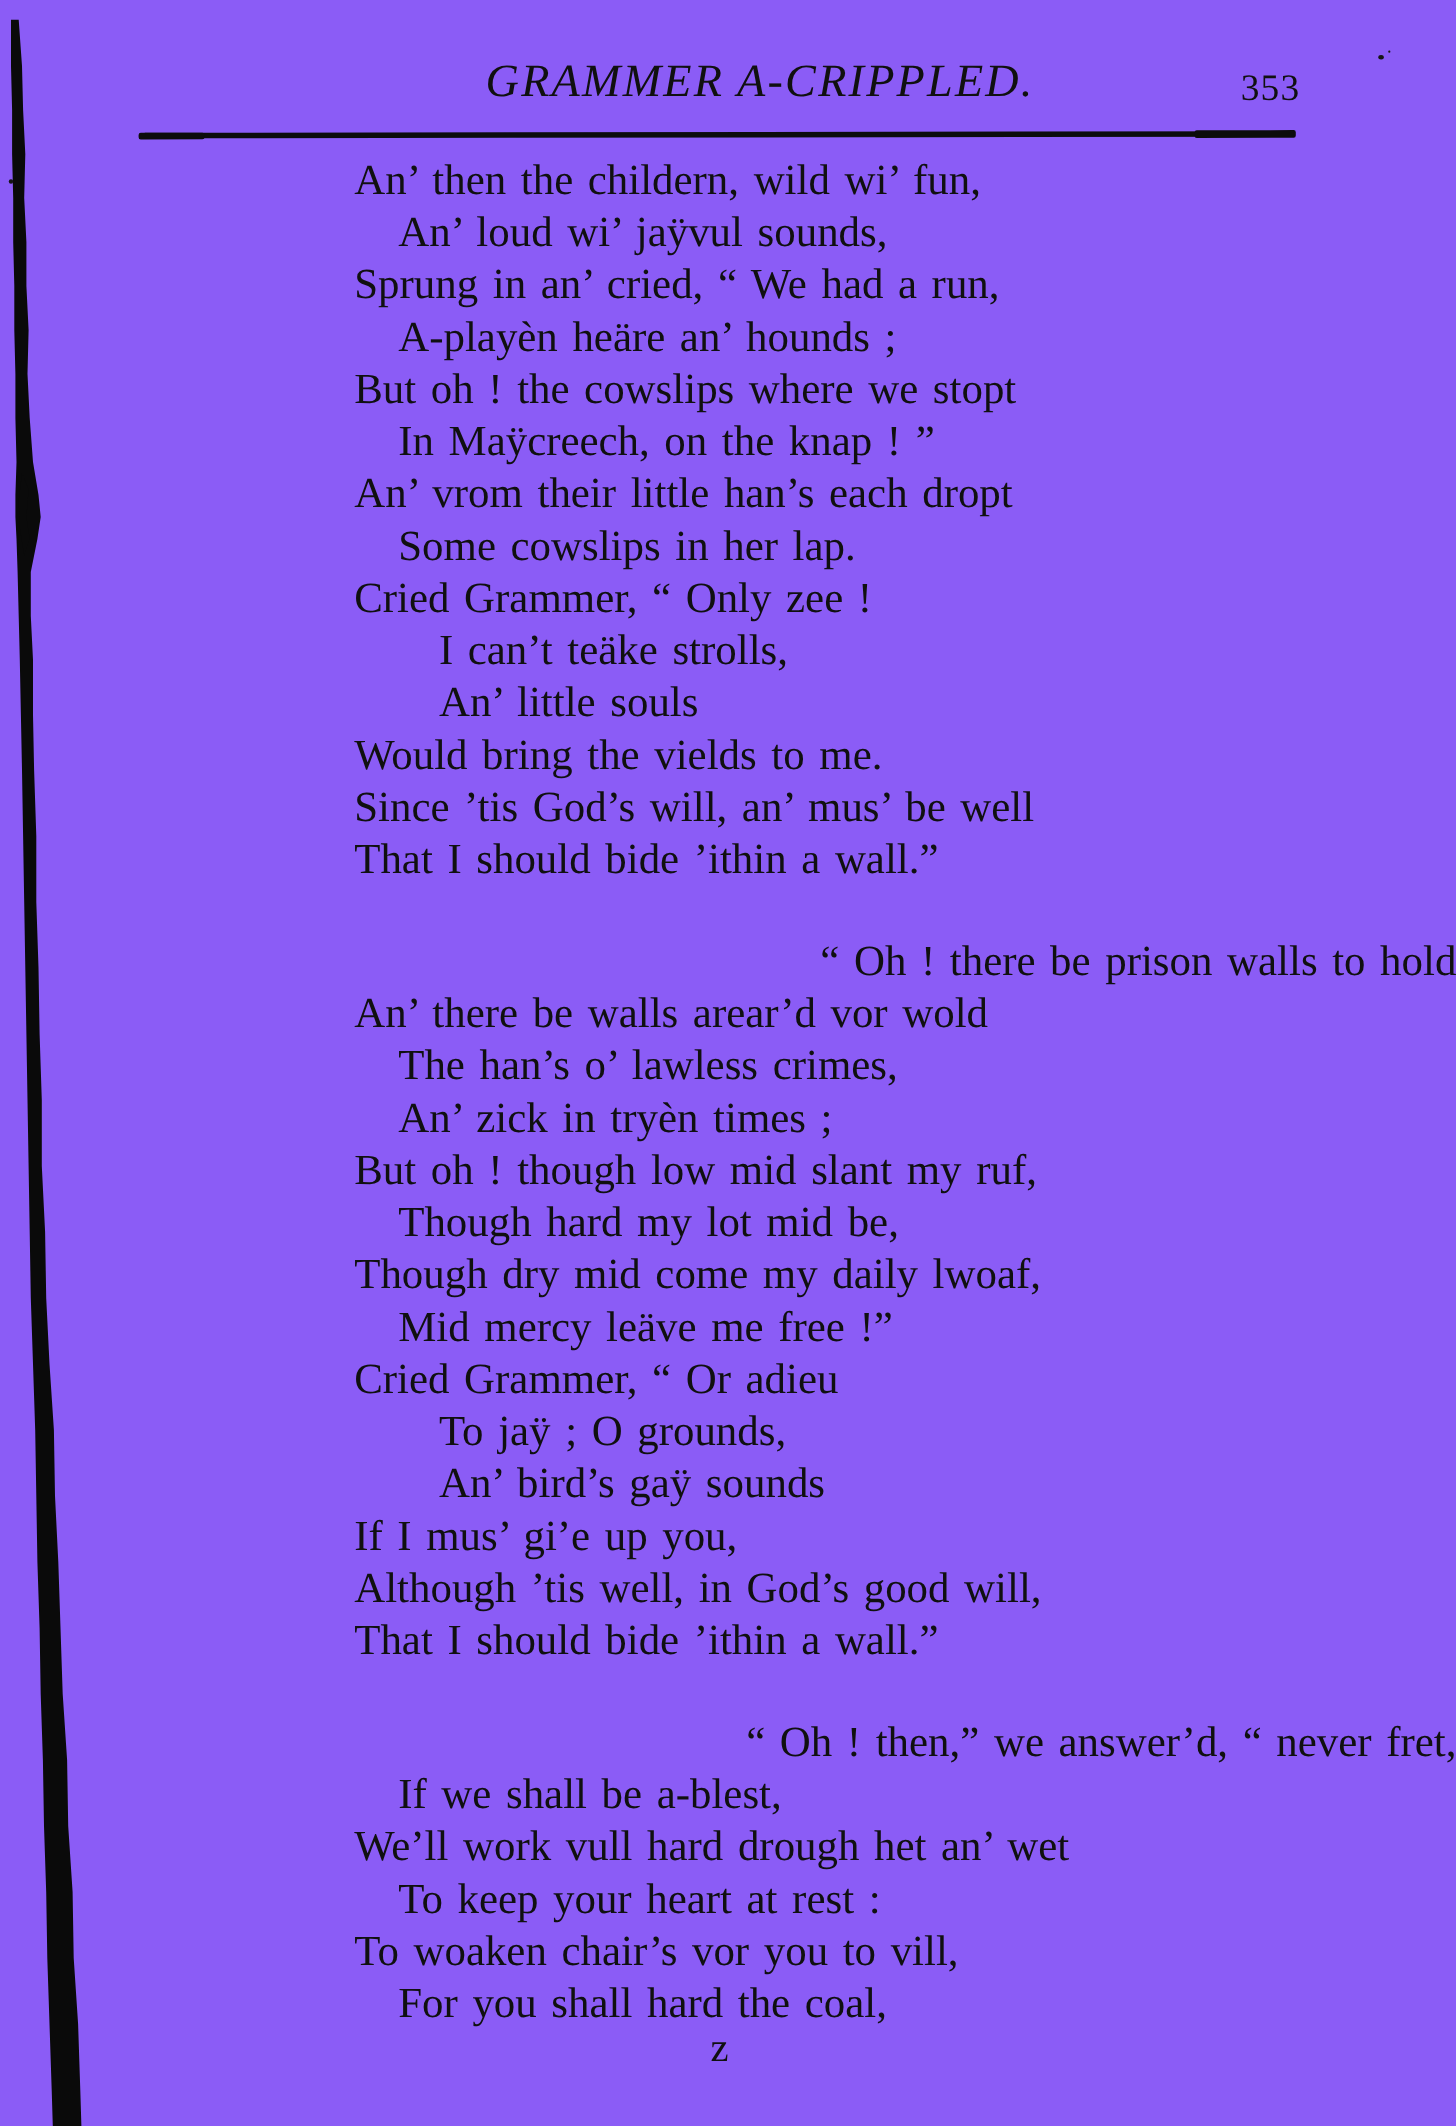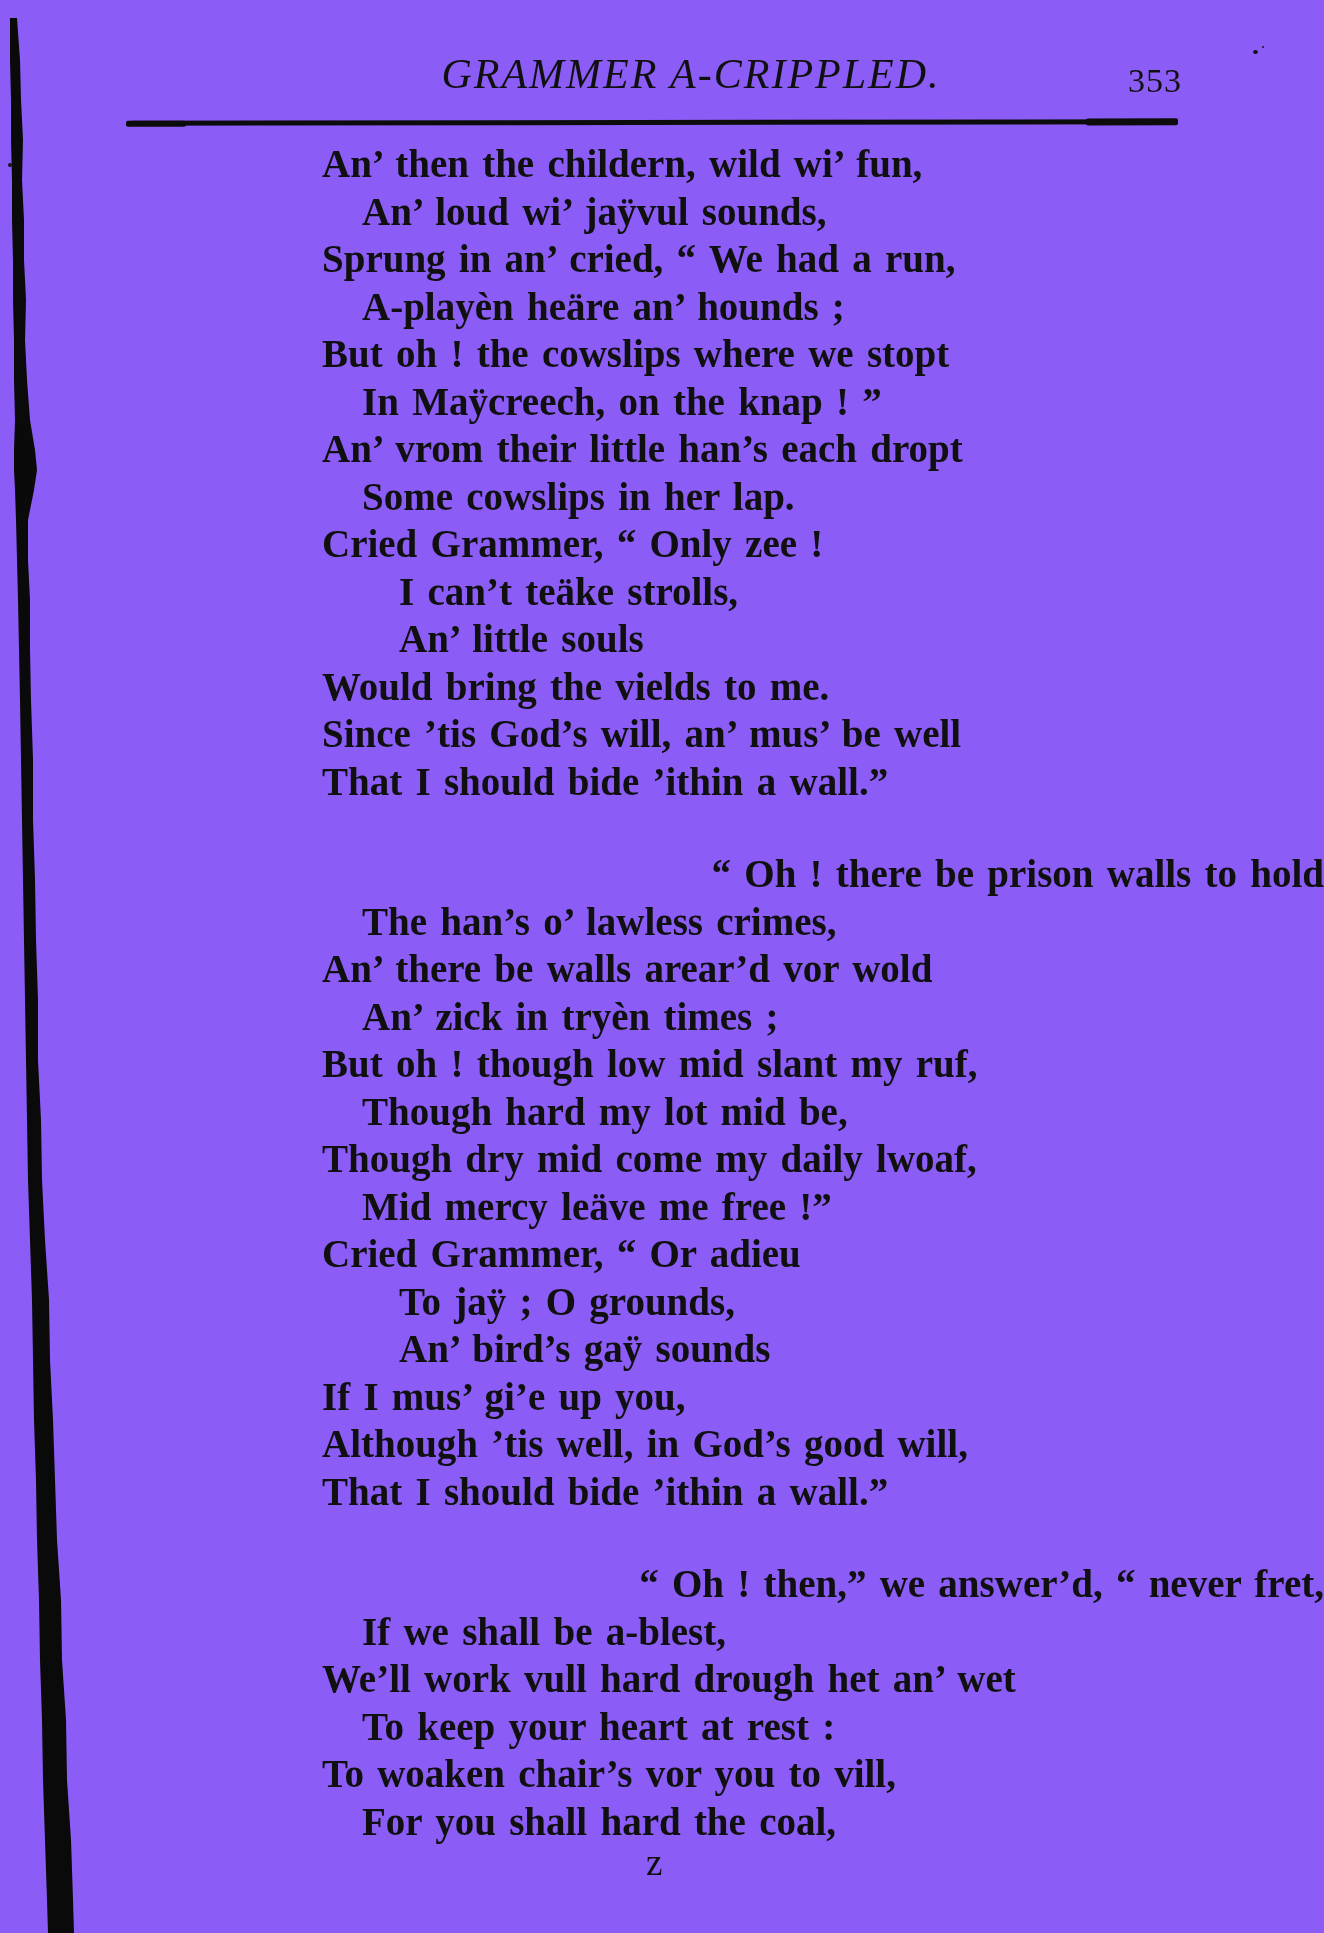--- a/index.html
+++ b/index.html
@@ -19,21 +19,21 @@
   .page-number{position:absolute;left:1128px;top:62px;font-size:34px;letter-spacing:1px;}
   .rule{position:absolute;left:130px;top:120px;width:1046px;height:5px;background:#0c0c0c;
       border-radius:2px;transform:rotate(-0.08deg);}
   .rule::after{content:"";position:absolute;right:-2px;top:-1px;width:92px;height:7px;
       background:#0c0c0c;border-radius:2px;}
   .rule::before{content:"";position:absolute;left:-4px;top:0px;width:60px;height:6px;
       background:#0c0c0c;border-radius:2px;}
   
   .poem{position:absolute;left:0;top:140px;width:1324px;font-size:39px;line-height:47.5px;
       word-spacing:0.09em;white-space:nowrap;}
-  .stanza{margin:0;font-weight:bold;}
+  .stanza{margin:0;}
   .stanza + .stanza{margin-top:45px;}
   .line{height:47.5px;}
   .indent-base{padding-left:322px;}
   .indent-mid{padding-left:362px;}
   .indent-deep{padding-left:399px;}
   .indent-quote{padding-left:288px;text-align:right;}
   .signature-line{margin-top:-6px;padding-left:646px;height:47.5px;font-size:37px;}
 </style>
 </head>
 <body>
@@ -76,22 +76,22 @@
         <div class="line indent-mid">Some cowslips in her lap.</div>
         <div class="line indent-base">Cried Grammer, “ Only zee !</div>
         <div class="line indent-deep">I can’t teäke strolls,</div>
         <div class="line indent-deep">An’ little souls</div>
         <div class="line indent-base">Would bring the vields to me.</div>
         <div class="line indent-base">Since ’tis God’s will, an’ mus’ be well</div>
         <div class="line indent-base">That I should bide ’ithin a wall.”</div>
       </div>
       <div class="stanza">
         <div class="line indent-quote">“ Oh ! there be prison walls to hold</div>
+        <div class="line indent-base">An’ there be walls arear’d vor wold</div>
         <div class="line indent-mid">The han’s o’ lawless crimes,</div>
-        <div class="line indent-base">An’ there be walls arear’d vor wold</div>
         <div class="line indent-mid">An’ zick in tryèn times ;</div>
         <div class="line indent-base">But oh ! though low mid slant my ruf,</div>
         <div class="line indent-mid">Though hard my lot mid be,</div>
         <div class="line indent-base">Though dry mid come my daily lwoaf,</div>
         <div class="line indent-mid">Mid mercy leäve me free !”</div>
         <div class="line indent-base">Cried Grammer, “ Or adieu</div>
         <div class="line indent-deep">To jaÿ ; O grounds,</div>
         <div class="line indent-deep">An’ bird’s gaÿ sounds</div>
         <div class="line indent-base">If I mus’ gi’e up you,</div>
         <div class="line indent-base">Although ’tis well, in God’s good will,</div>

